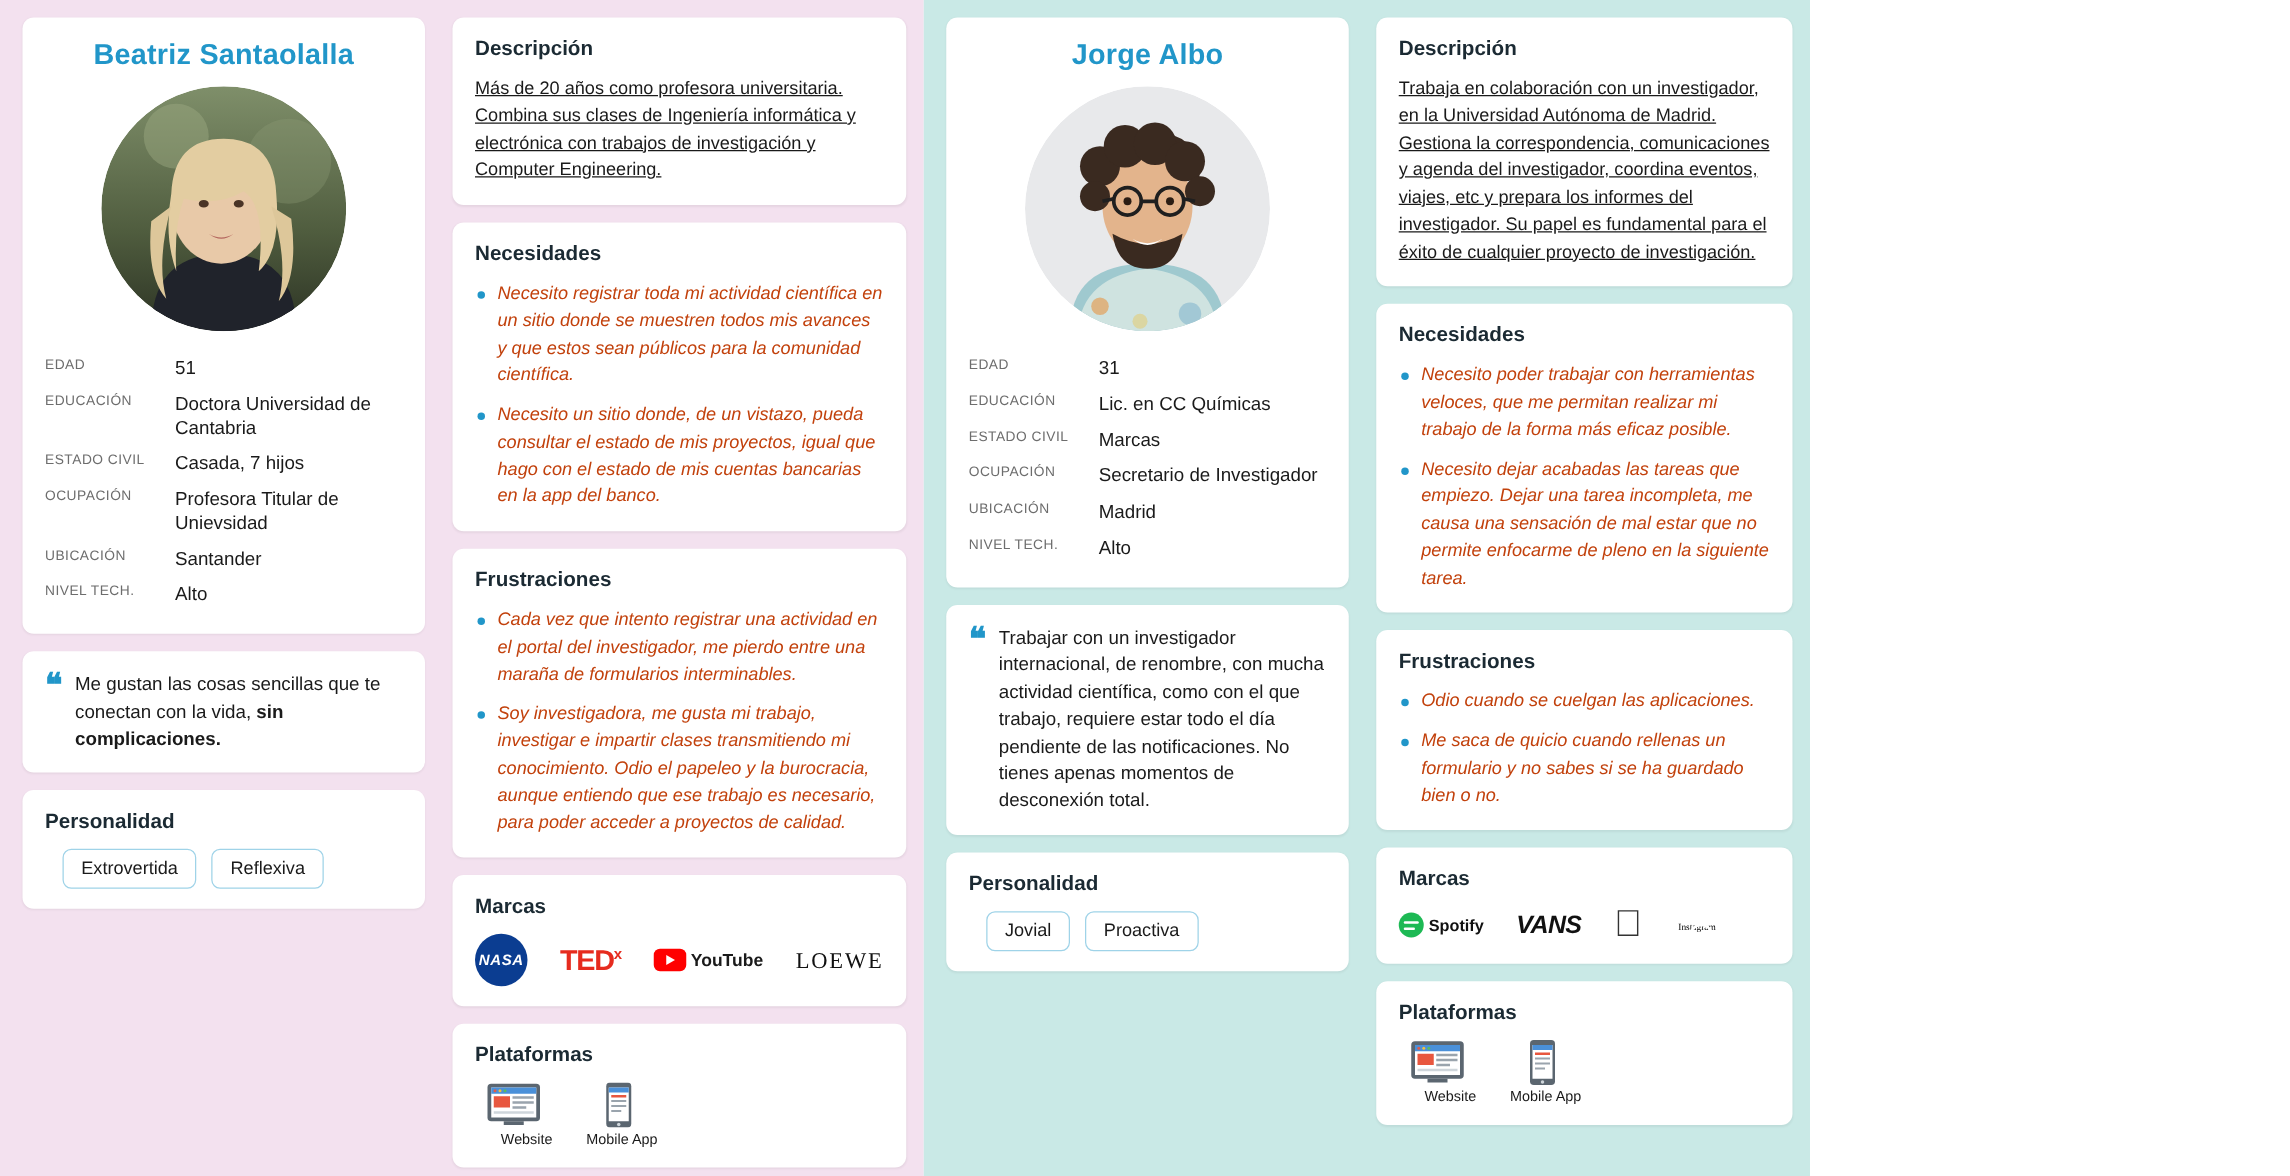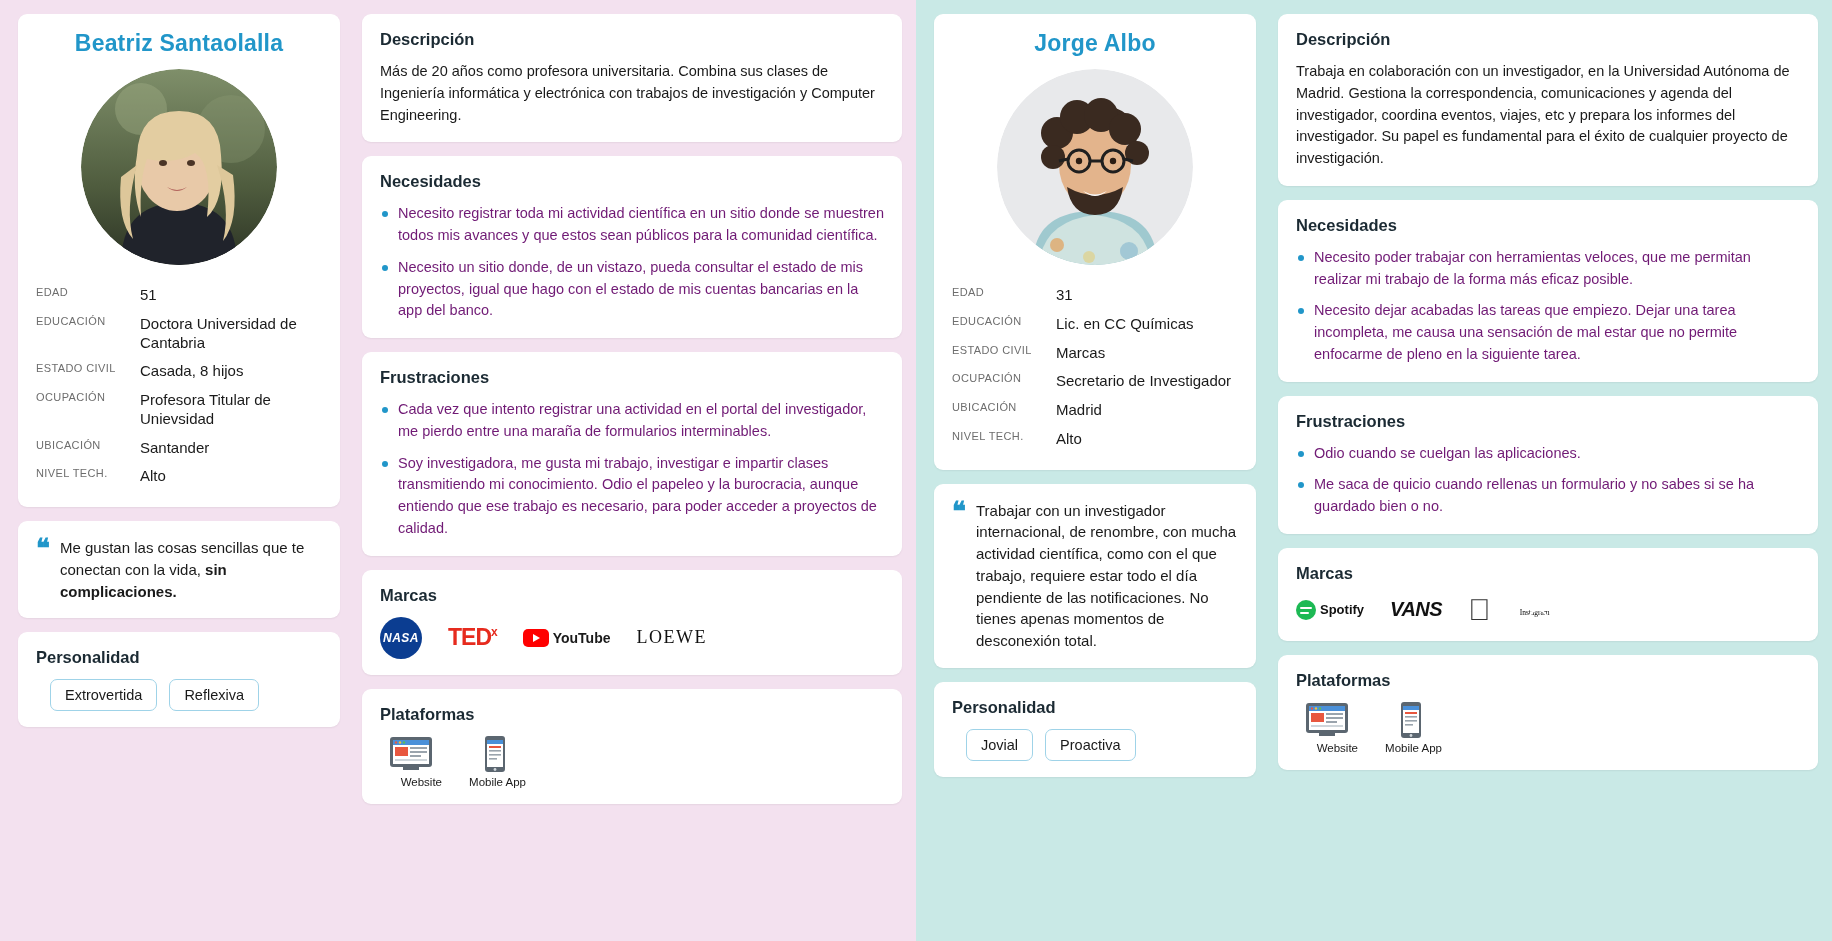--- a/index.html
+++ b/index.html
@@ -4,21 +4,21 @@
 <style>
   * { box-sizing: border-box; margin: 0; padding: 0; }
   html, body {
     width: 1832px;
     height: 941px;
     background: #ffffff;
     font-family: "Liberation Sans", sans-serif;
   }
   .board {
     display: flex;
-    width: 1832px;
+    width: 1448px;
     height: 941px;
     gap: 0;
   }
   .persona-panel {
     display: flex;
     gap: 22px;
     padding: 14px 14px 14px 18px;
     height: 941px;
   }
   .persona-panel.pink { background: #f3e1ef; width: 916px; }
@@ -76,30 +76,31 @@
   }
   .quote-text { font-size: 15px; line-height: 1.45; color: #1a1a1a; }
   .quote-text b { font-weight: bold; }
 
   .card-title {
     font-size: 16.5px;
     font-weight: bold;
     color: #1b2a33;
     margin-bottom: 12px;
   }
-  .body-text { font-size: 14.5px; line-height: 1.5; color: #1a1a1a; }
+  .body-text { font-size: 14.5px; line-height: 1.5; color: #1a1a1a; text-decoration: underline; }
 
   ul.bullets { list-style: none; }
   ul.bullets li {
     position: relative;
     padding-left: 18px;
     font-size: 14.5px;
     line-height: 1.5;
-    color: #701a75;
+    color: #c2410c;
     margin-bottom: 10px;
+    font-style: italic;
   }
   ul.bullets li:last-child { margin-bottom: 0; }
   ul.bullets li::before {
     content: "";
     position: absolute;
     left: 2px; top: 8px;
     width: 6px; height: 6px;
     border-radius: 50%;
     background: #2196c9;
   }
@@ -229,21 +230,21 @@
               <tr>
             <td class="attr-label">EDAD</td>
             <td class="attr-value">51</td>
           </tr>
           <tr>
             <td class="attr-label">EDUCACIÓN</td>
             <td class="attr-value">Doctora Universidad de Cantabria</td>
           </tr>
           <tr>
             <td class="attr-label">ESTADO CIVIL</td>
-            <td class="attr-value">Casada, 8 hijos</td>
+            <td class="attr-value">Casada, 7 hijos</td>
           </tr>
           <tr>
             <td class="attr-label">OCUPACIÓN</td>
             <td class="attr-value">Profesora Titular de Unievsidad</td>
           </tr>
           <tr>
             <td class="attr-label">UBICACIÓN</td>
             <td class="attr-value">Santander</td>
           </tr>
           <tr>

